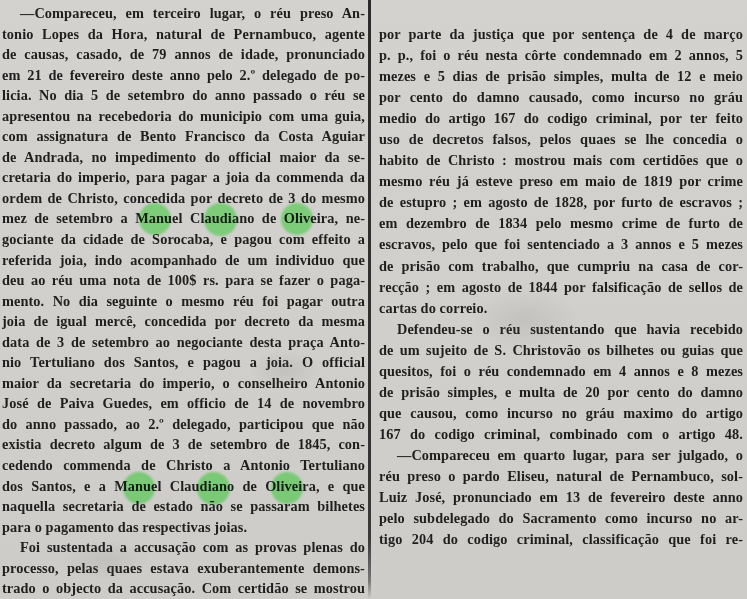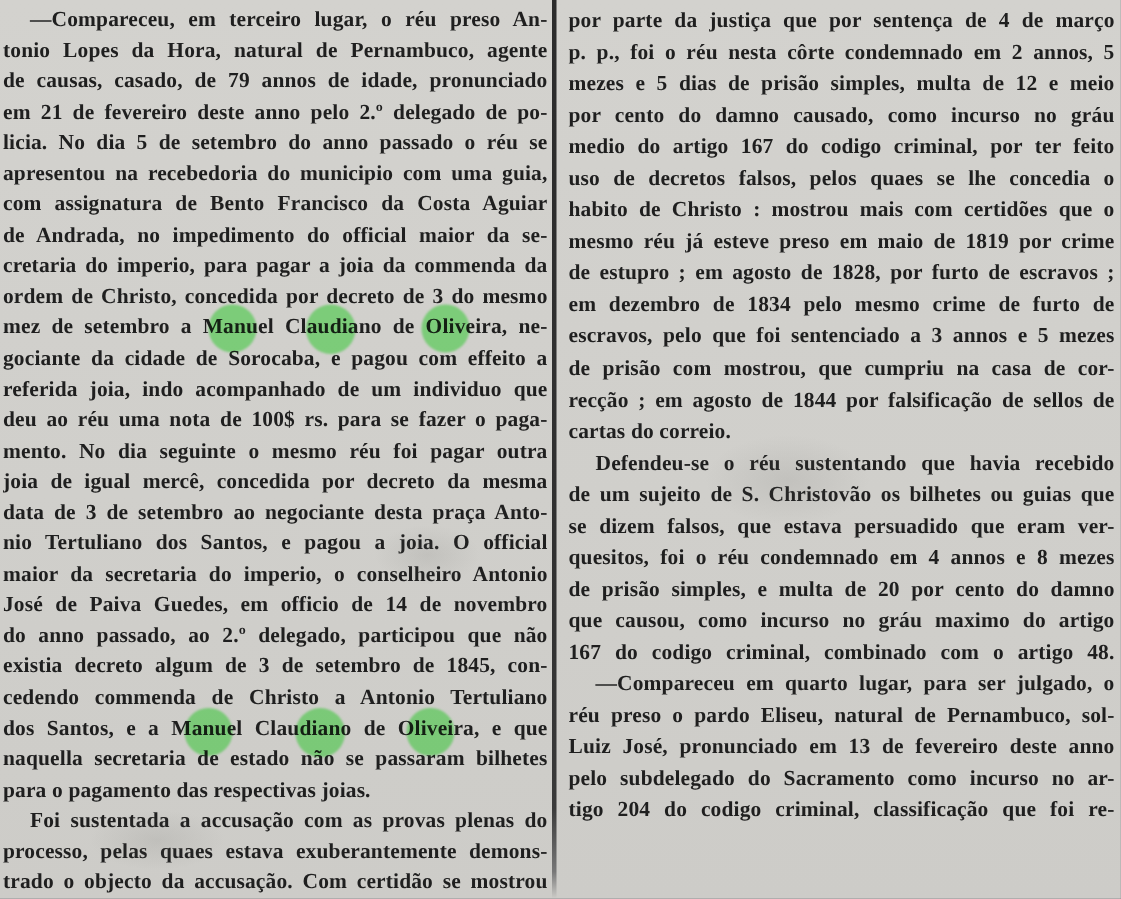--- a/index.html
+++ b/index.html
@@ -13,21 +13,21 @@
     background: linear-gradient(180deg, #d3d2ce 0%, #d0cfcb 55%, #cdccc8 100%);
     font-family: "Liberation Serif", "DejaVu Serif", serif;
     font-weight: 700;
     color: #1f1f1f;
     padding-left: 24px;
     -webkit-font-smoothing: antialiased;
   }
 
   .column { position: absolute; top: 0; }
   .col-left  { left: 2px;   width: 363px; padding-top: 3px; --lh: 20.55px; }
-  .col-right { left: 379px; width: 364px; padding-top: 4px; --lh: 21.05px; }
+  .col-right { left: 379px; width: 364px; padding-top: 4px; margin-top: 20px; --lh: 21.05px; }
 
   .line {
     height: var(--lh);
     line-height: var(--lh);
     font-size: 14.3px;
     letter-spacing: 0.1px;
     text-align: justify;
     text-align-last: justify;
     overflow: hidden;
     white-space: normal;
@@ -103,26 +103,25 @@
       <div class="line">p. p., foi o réu nesta côrte condemnado em 2 annos, 5</div>
       <div class="line">mezes e 5 dias de prisão simples, multa de 12 e meio</div>
       <div class="line">por cento do damno causado, como incurso no gráu</div>
       <div class="line">medio do artigo 167 do codigo criminal, por ter feito</div>
       <div class="line">uso de decretos falsos, pelos quaes se lhe concedia o</div>
       <div class="line">habito de Christo : mostrou mais com certidões que o</div>
       <div class="line">mesmo réu já esteve preso em maio de 1819 por crime</div>
       <div class="line">de estupro ; em agosto de 1828, por furto de escravos ;</div>
       <div class="line">em dezembro de 1834 pelo mesmo crime de furto de</div>
       <div class="line">escravos, pelo que foi sentenciado a 3 annos e 5 mezes</div>
-      <div class="line">de prisão com mostrou, que cumpriu na casa de cor-</div>
+      <div class="line">de prisão com trabalho, que cumpriu na casa de cor-</div>
       <div class="line">recção ; em agosto de 1844 por falsificação de sellos de</div>
       <div class="line para-end">cartas do correio.</div>
       <div class="line indent">Defendeu-se o réu sustentando que havia recebido</div>
       <div class="line">de um sujeito de S. Christovão os bilhetes ou guias que</div>
-      <div class="line">se dizem falsos, que estava persuadido que eram ver-</div>
       <div class="line">quesitos, foi o réu condemnado em 4 annos e 8 mezes</div>
       <div class="line">de prisão simples, e multa de 20 por cento do damno</div>
       <div class="line">que causou, como incurso no gráu maximo do artigo</div>
       <div class="line">167 do codigo criminal, combinado com o artigo 48.</div>
       <div class="line indent">—Compareceu em quarto lugar, para ser julgado, o</div>
       <div class="line">réu preso o pardo Eliseu, natural de Pernambuco, sol-</div>
       <div class="line">Luiz José, pronunciado em 13 de fevereiro deste anno</div>
       <div class="line">pelo subdelegado do Sacramento como incurso no ar-</div>
       <div class="line">tigo 204 do codigo criminal, classificação que foi re-</div>
     </div>

